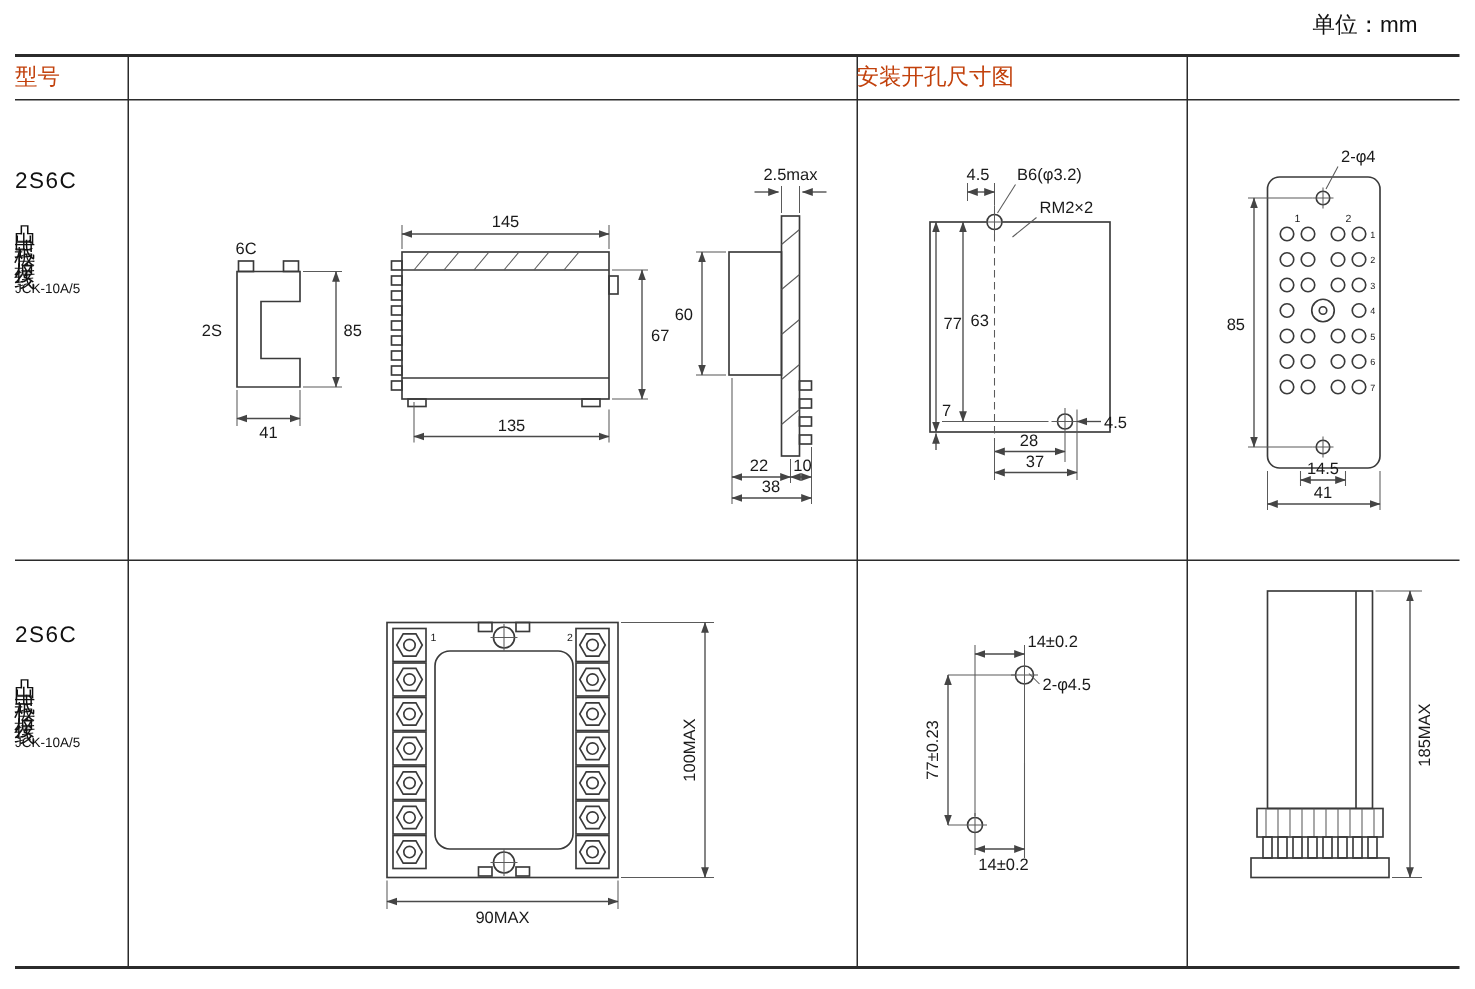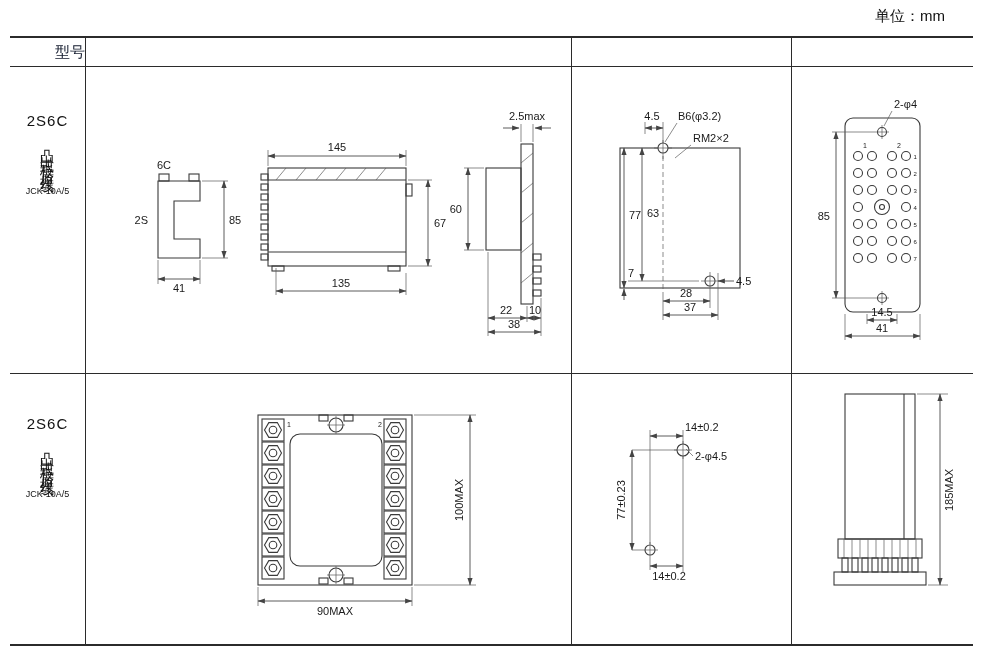--- a/index.html
+++ b/index.html
@@ -1,23 +1,23 @@
 <!DOCTYPE html>
 <html><head>
 <meta charset="utf-8">
 <style>
   *{margin:0;padding:0;box-sizing:border-box}
   html,body{background:#fff}
   body{width:983px;height:659px;font-family:"Liberation Sans","DejaVu Sans",sans-serif;color:#1a1a1a}
   .page{position:relative;width:983px;height:659px;background:#fff;overflow:hidden}
   .hl{position:absolute;left:10px;width:963px;background:#2b2b2b}
   .vl{position:absolute;top:36px;height:610px;width:1px;background:#2b2b2b}
-  .hcell{position:absolute;top:38px;height:28px;line-height:28px;text-align:right;font-size:15px;color:#0f172a}
+  .hcell{position:absolute;top:38px;height:28px;line-height:28px;text-align:left;font-size:15px;color:#c2410c}
   .unit{position:absolute;top:7px;right:38px;font-size:15px;color:#111}
-  .mblock{position:absolute;left:10px;width:75px;text-align:center;color:#111}
+  .mblock{position:absolute;left:10px;width:75px;color:#111}
   .mtitle{font-size:15px;letter-spacing:1px}
   .vdesc{display:inline-block;writing-mode:vertical-rl;text-orientation:upright;font-size:14px;letter-spacing:5px;margin-top:9px;line-height:1}
   .pno{font-size:9px;margin-top:9px;white-space:nowrap}
   svg{position:absolute;overflow:visible}
   svg text{font-family:"Liberation Sans","DejaVu Sans",sans-serif;font-size:11px;fill:#1a1a1a}
   svg text.t7{font-size:7px}
   svg text.t6{font-size:6px}
   .ln{fill:none;stroke:#3a3a3a;stroke-width:1.1}
   .lnf{fill:#fff;stroke:#3a3a3a;stroke-width:1.1}
   .dim{fill:none;stroke:#4a4a4a;stroke-width:0.9}
@@ -33,20 +33,21 @@
 
   <div class="hl" style="top:36px;height:2px"></div>
   <div class="hl" style="top:66px;height:1px"></div>
   <div class="hl" style="top:373px;height:1px"></div>
   <div class="hl" style="top:644px;height:2px"></div>
   <div class="vl" style="left:85px"></div>
   <div class="vl" style="left:571px"></div>
   <div class="vl" style="left:791px"></div>
 
   <div class="hcell" style="left:10px;width:75px">型号</div>
+  <div class="hcell" style="left:571px;width:220px">安装开孔尺寸图</div>
 
   <div class="mblock" style="top:112px">
     <div class="mtitle">2S6C</div>
     <div class="vdesc">凸出式板后接线</div>
     <div class="pno">JCK-10A/5</div>
   </div>
 
   <div class="mblock" style="top:415px">
     <div class="mtitle">2S6C</div>
     <div class="vdesc">凸出式板后接线</div>

